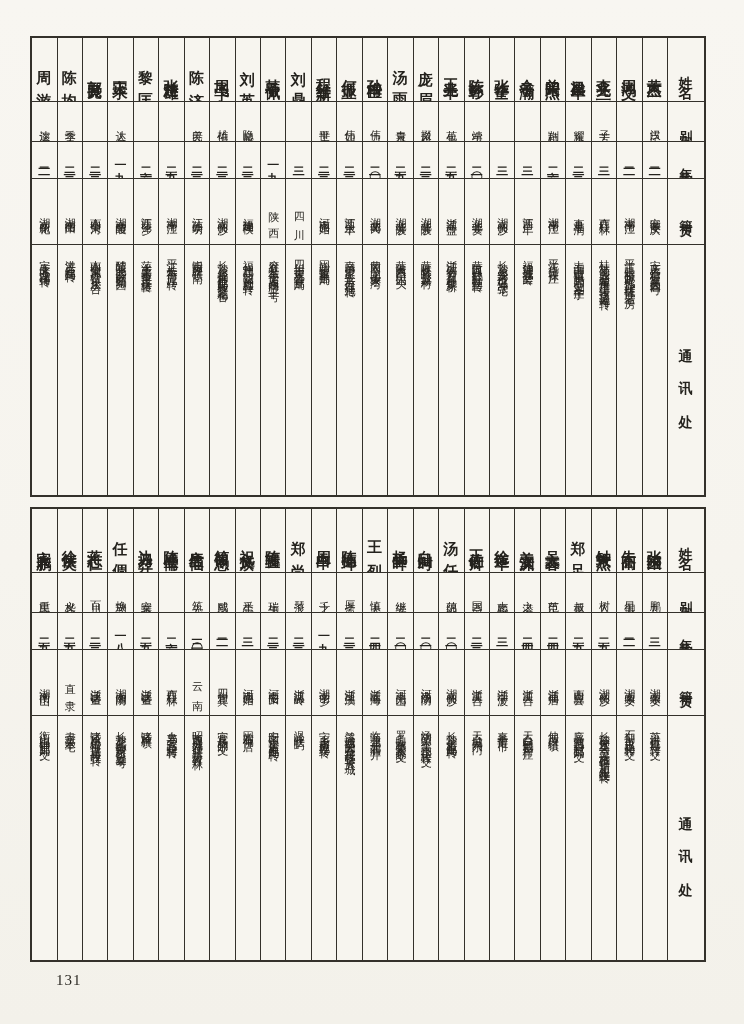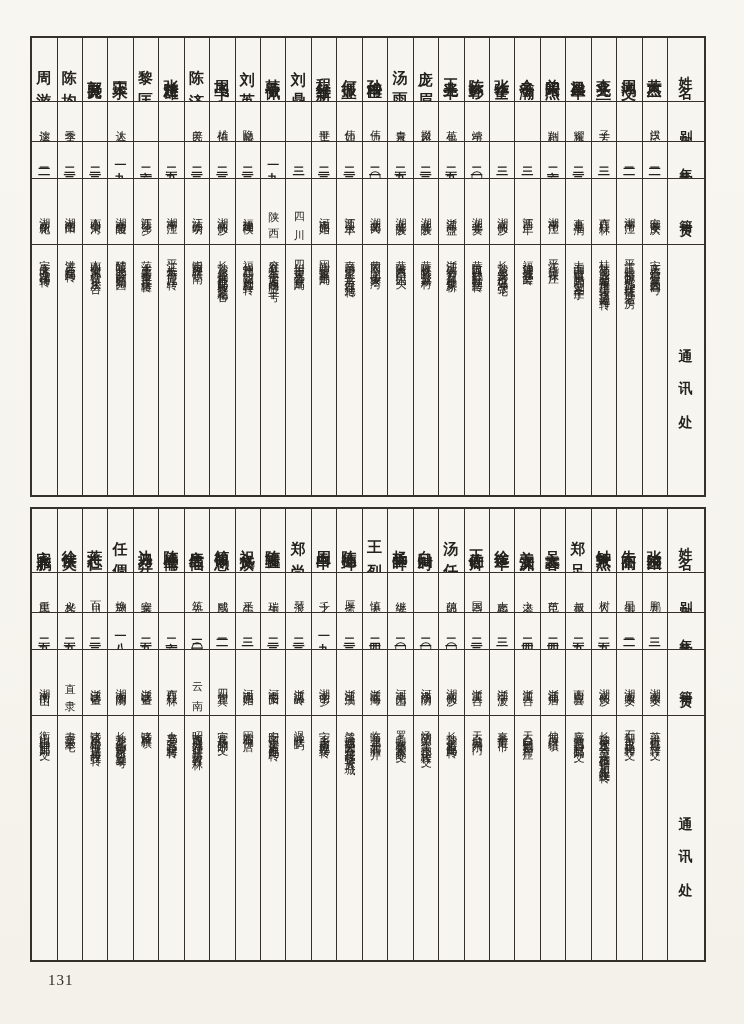--- a/index.html
+++ b/index.html
@@ -38,21 +38,21 @@
   .r-origin .vtext{font-size:11px;letter-spacing:2px;margin-bottom:-2px;}
   .r-origin .vtext.spread{letter-spacing:1.5em;margin-bottom:-1.5em;}
   .r-address .vtext{font-size:11px;letter-spacing:2.5px;}
   .hdr{background:#f7f5ef;}
   .hdr .vtext{font-weight:700;}
   .hdr.r-address{align-items:center;padding-top:0;}
   .h-name .vtext{font-size:14px;letter-spacing:0.7em;margin-bottom:-0.7em;}
   .h-sm .vtext{font-size:13px;letter-spacing:0.3em;margin-bottom:-0.3em;}
   .h-address .vtext{font-size:14px;letter-spacing:2.4em;margin-bottom:-2.4em;}
   .page-number{
-    position:absolute;left:48px;top:972px;
+    position:absolute;left:56px;top:972px;
     font-family:"Liberation Serif",serif;font-size:15px;color:#2b2923;letter-spacing:1px;
   }
 </style>
 </head>
 <body>
 
 <div class="page">
   <div class="table" id="table-0">
       <div class="col header-col">
         <div class="cell hdr r-name h-name">

